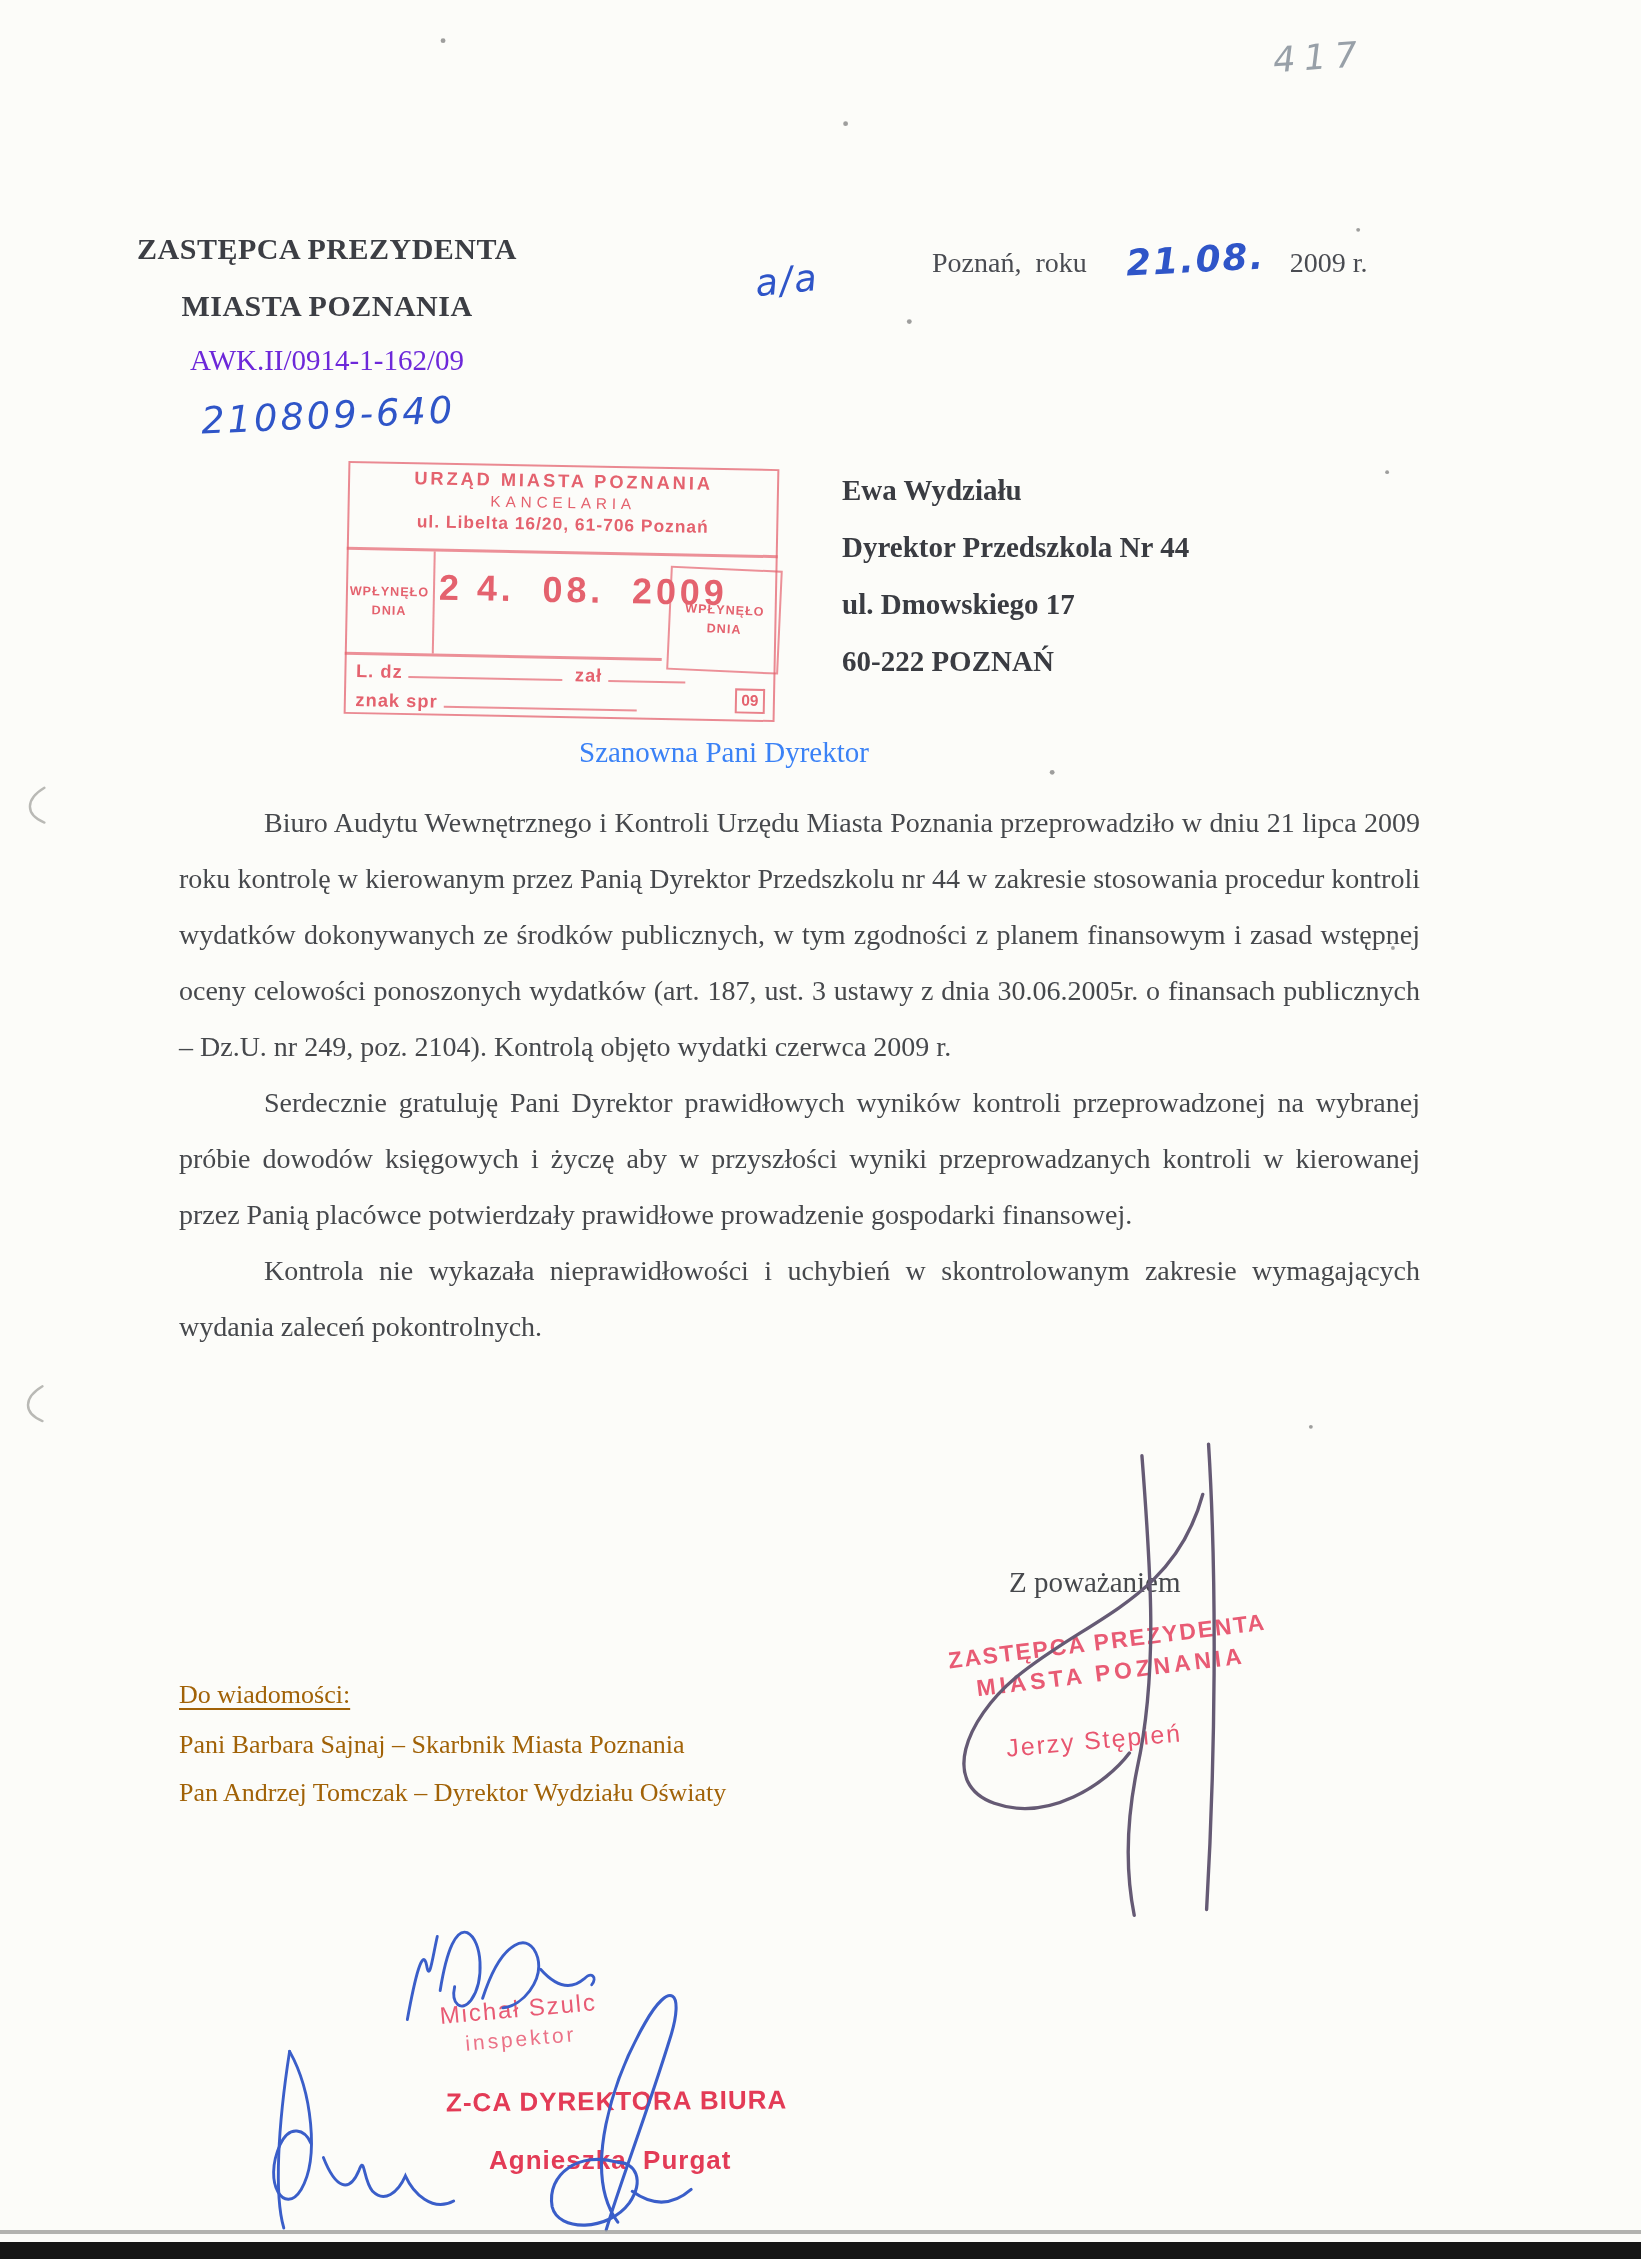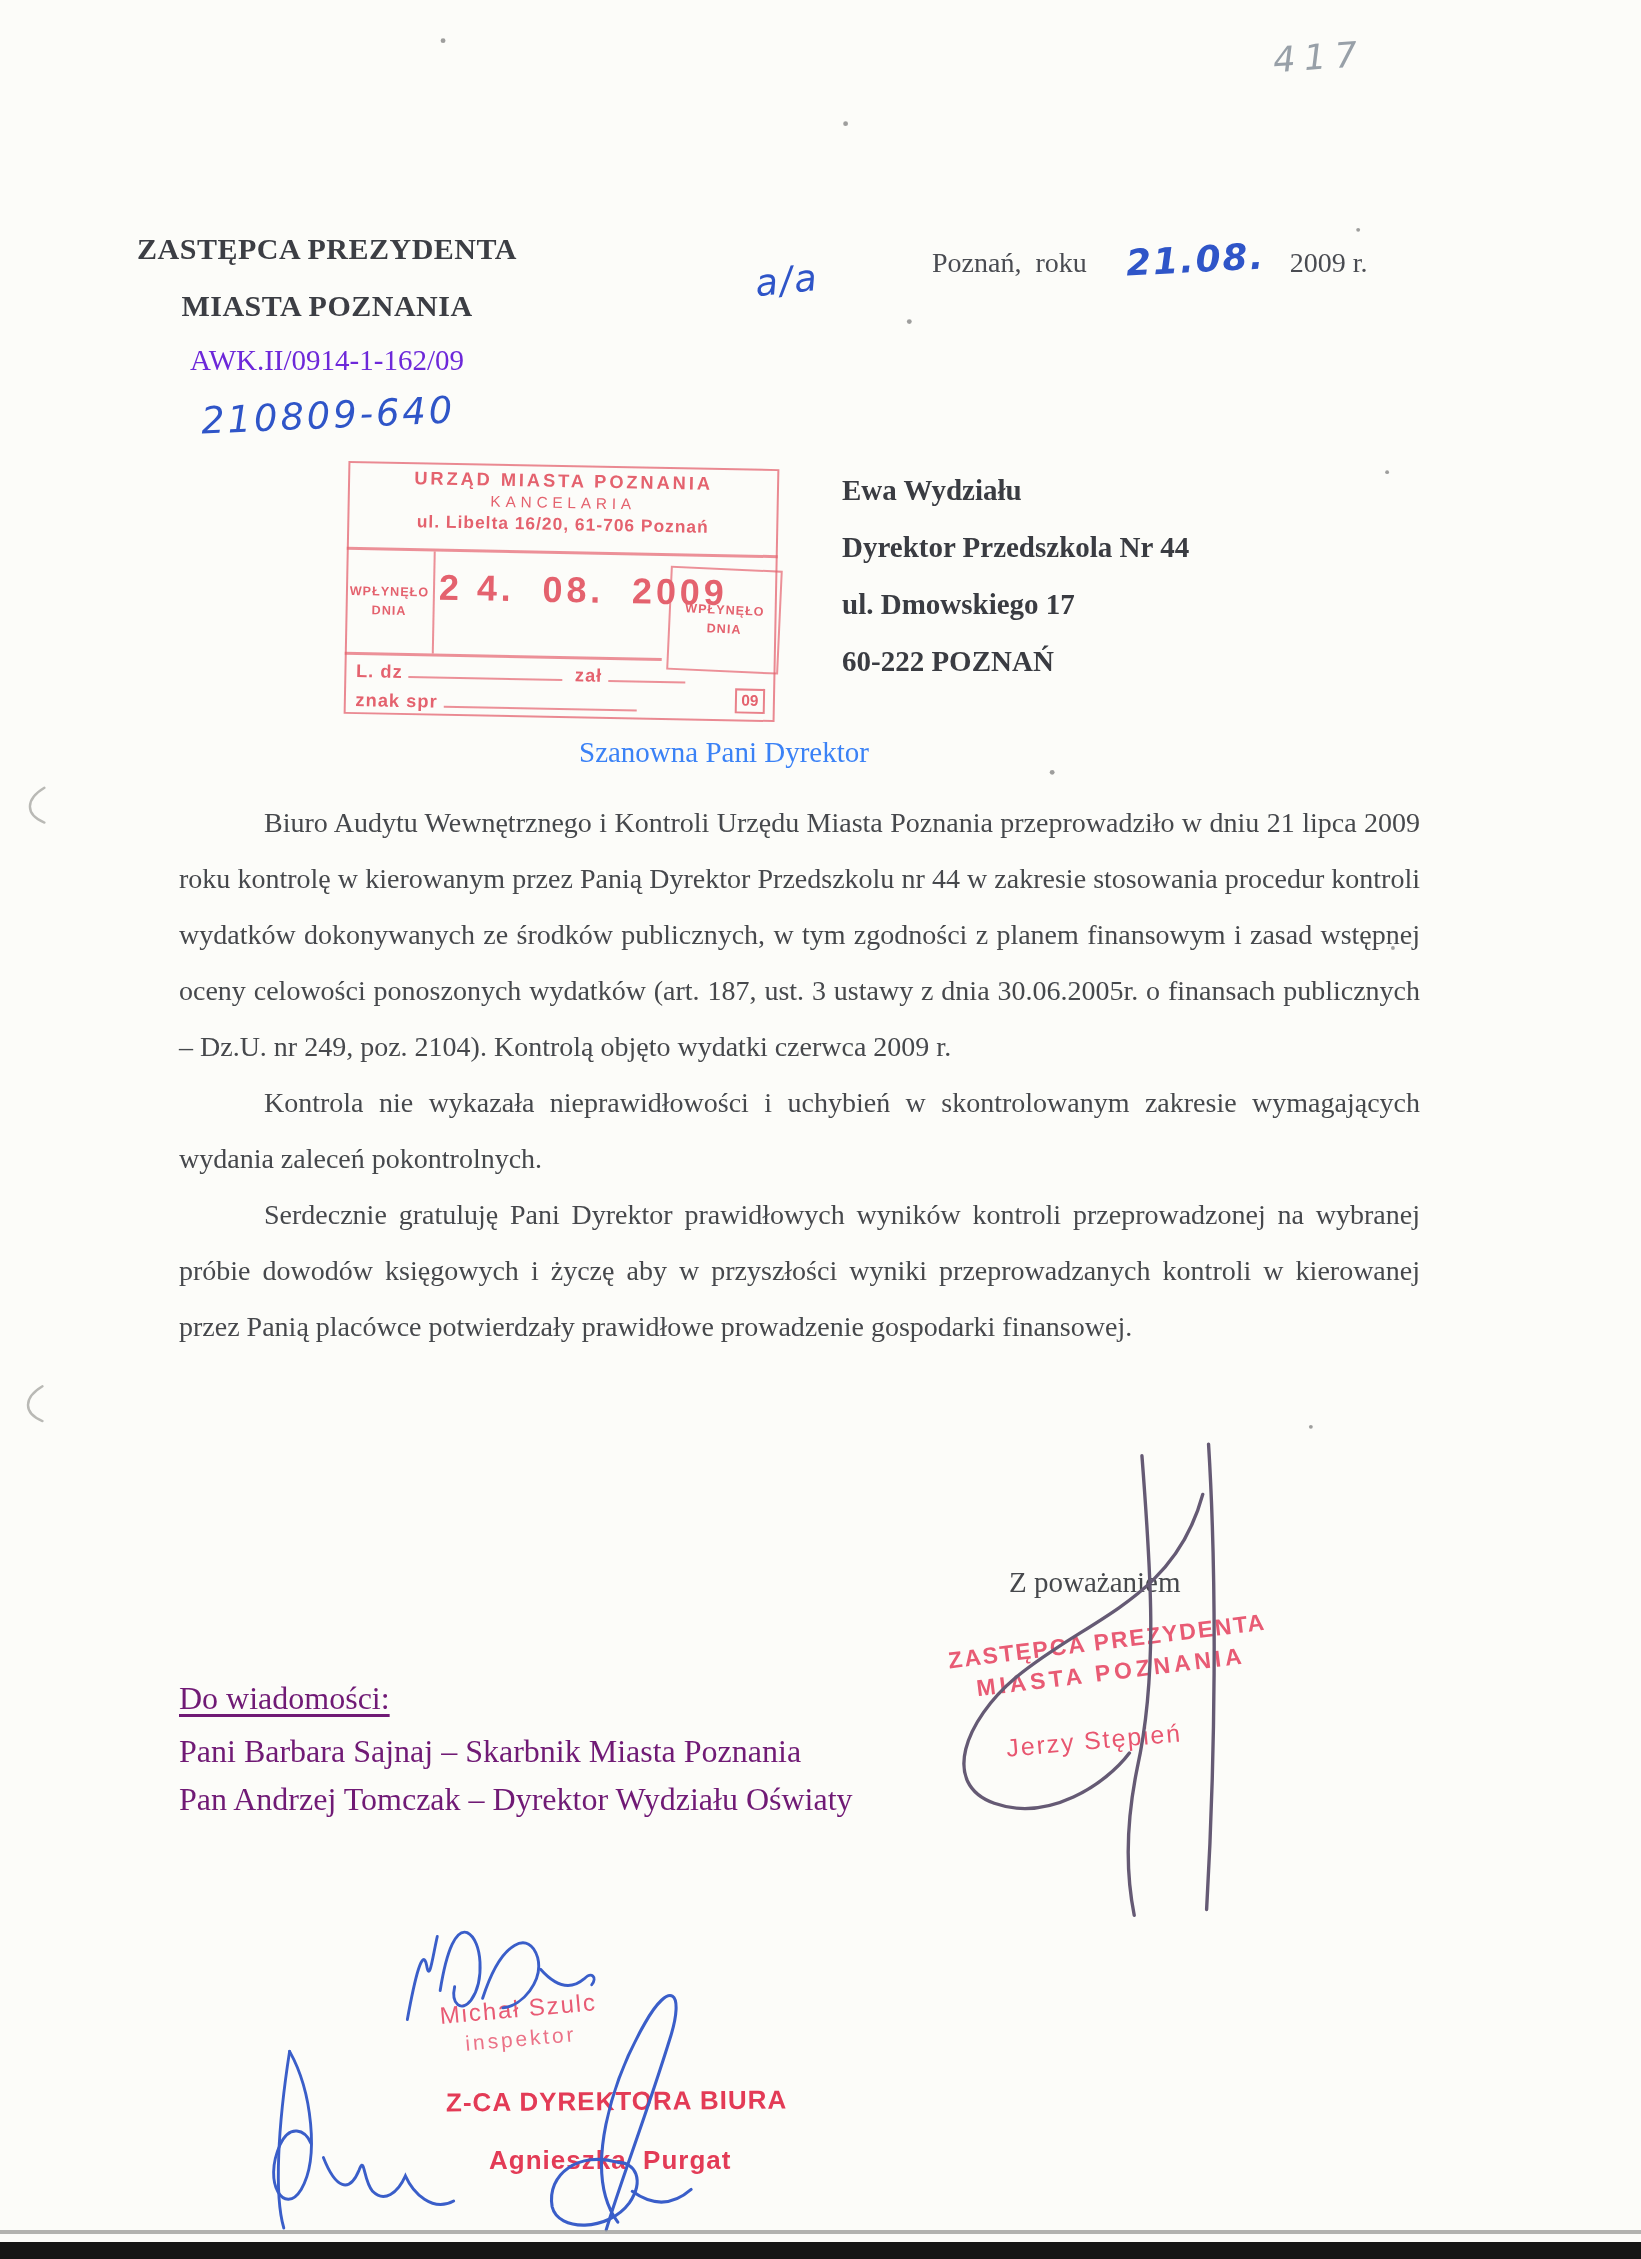--- a/index.html
+++ b/index.html
@@ -35,21 +35,21 @@
     font-size:35px;color:#98a0a8;letter-spacing:8.7px;transform:rotate(-4deg);
   }
   .recipient{left:842px;top:462px;font-weight:bold;font-size:29px;color:#3a3c42;line-height:57px;}
   .salutation{left:579px;top:736px;font-weight:normal;font-size:29px;color:#3b82f6;text-align:center;}
   .body-text{left:179px;top:795px;width:1241px;}
   .body-text p{
     margin:0;font-size:28px;line-height:56px;text-align:justify;text-indent:85px;
     color:#46484c;
   }
   .closing-phrase{left:1009px;top:1566px;font-size:29px;color:#46484c;}
-  .cc{left:179px;top:1680px;font-size:32px;color:#701a75;}
+  .cc{left:179px;top:1680px;font-size:26px;color:#a16207;}
   .cc .cc-label{text-decoration:underline;text-underline-offset:4.8px;}
   .cc .cc-item{margin-top:21px;line-height:27px;}
   .intake-stamp{
     left:346px;top:465px;width:431px;height:253px;
     transform:rotate(1.1deg);
     font-family:"Liberation Sans",sans-serif;color:#e25563;opacity:.92;
   }
   .intake-stamp .frame{position:absolute;inset:0;border:2.9px solid rgba(226,85,99,.75);}
   .st-head{position:absolute;top:4.8px;left:0;right:0;text-align:center;}
   .st-head .o{font-size:18.3px;font-weight:bold;letter-spacing:2.9px;}
@@ -153,22 +153,22 @@
   <div>Ewa Wydziału</div>
   <div>Dyrektor Przedszkola Nr 44</div>
   <div>ul. Dmowskiego 17</div>
   <div>60-222 POZNAŃ</div>
 </div>
 
 <div class="abs salutation">Szanowna Pani Dyrektor</div>
 
 <div class="abs body-text">
   <p>Biuro Audytu Wewnętrznego i Kontroli Urzędu Miasta Poznania przeprowadziło w dniu 21 lipca 2009 roku kontrolę w kierowanym przez Panią Dyrektor  Przedszkolu nr 44 w zakresie stosowania procedur kontroli wydatków dokonywanych ze środków publicznych, w tym zgodności z planem finansowym i zasad wstępnej oceny celowości ponoszonych wydatków (art. 187, ust. 3 ustawy z dnia 30.06.2005r. o finansach publicznych – Dz.U. nr 249, poz. 2104). Kontrolą objęto  wydatki  czerwca 2009 r.</p>
+  <p>Serdecznie gratuluję Pani Dyrektor prawidłowych wyników kontroli przeprowadzonej na wybranej próbie dowodów księgowych i życzę aby w przyszłości wyniki przeprowadzanych kontroli w kierowanej przez Panią placówce  potwierdzały  prawidłowe prowadzenie gospodarki finansowej.</p>
   <p>Kontrola   nie wykazała nieprawidłowości i uchybień   w skontrolowanym zakresie wymagających wydania zaleceń pokontrolnych.</p>
-  <p>Serdecznie gratuluję Pani Dyrektor prawidłowych wyników kontroli przeprowadzonej na wybranej próbie dowodów księgowych i życzę aby w przyszłości wyniki przeprowadzanych kontroli w kierowanej przez Panią placówce  potwierdzały  prawidłowe prowadzenie gospodarki finansowej.</p>
 </div>
 
 <div class="abs closing-phrase">Z poważaniem</div>
 <div class="abs closing-stamp">
   <div class="cs1">ZASTĘPCA PREZYDENTA</div>
   <div class="cs2">MIASTA POZNANIA</div>
 </div>
 <div class="abs signer-stamp">Jerzy Stępień</div>
 
 <div class="abs cc">

